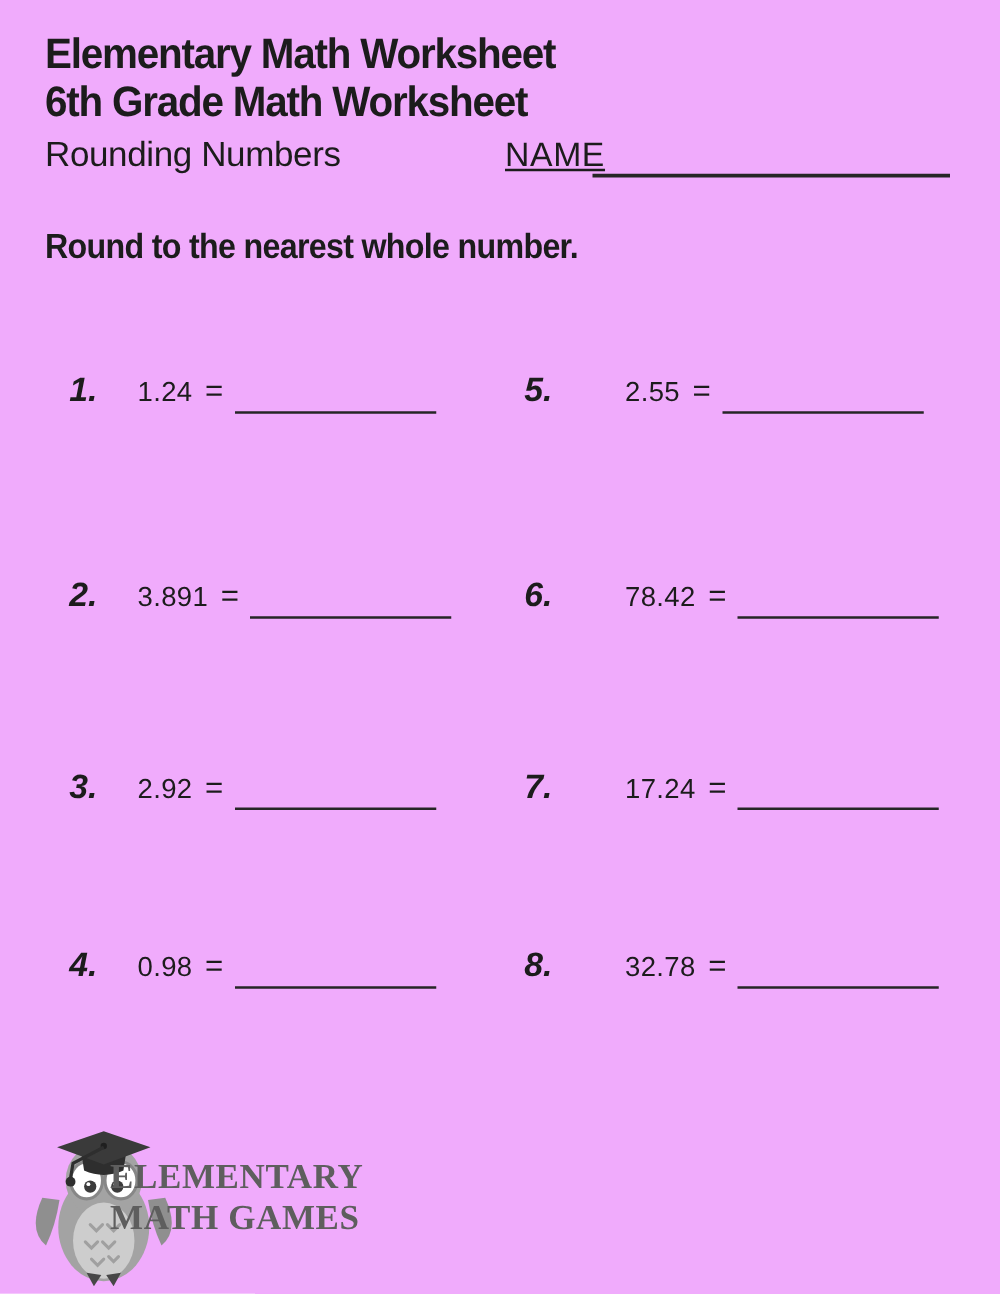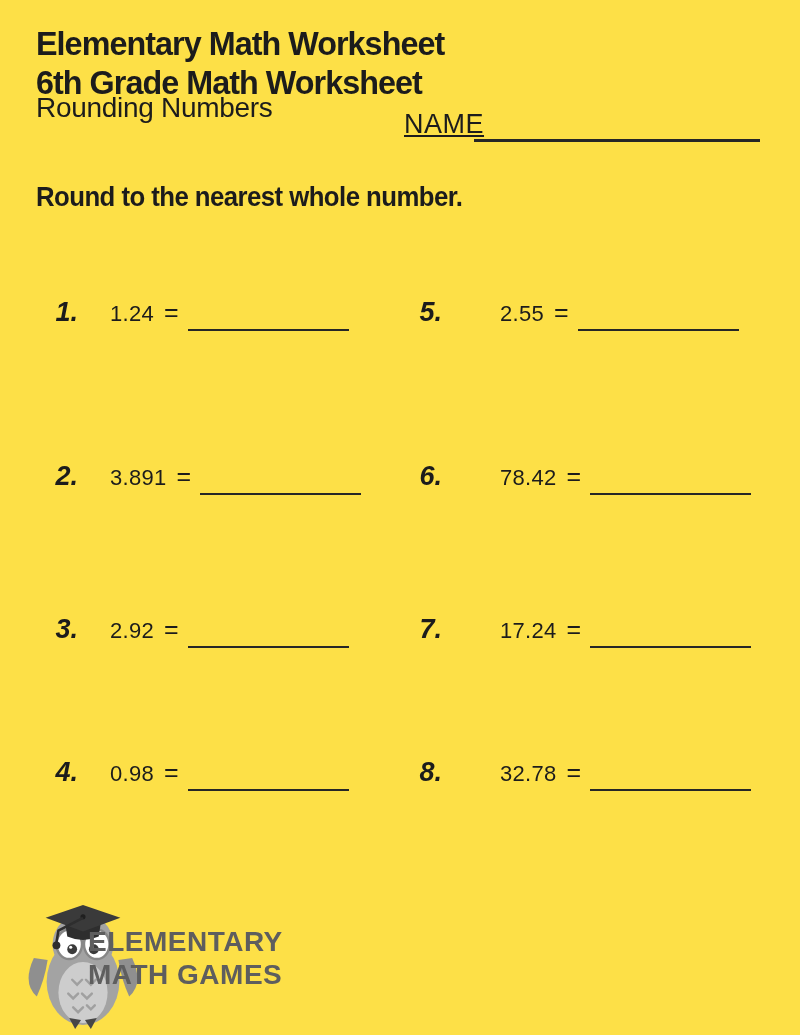--- a/index.html
+++ b/index.html
@@ -1,32 +1,32 @@
 <!DOCTYPE html>
 <html><head>
 <meta charset="utf-8">
 <style>
   html,body{margin:0;padding:0;}
   body{
     width:800px;height:1035px;position:relative;overflow:hidden;
     background:#ffffff;color:#1c1c1c;
     font-family:"Liberation Sans",sans-serif;
   }
-  .page{position:absolute;inset:0;background:#fde047;}
+  .page{position:absolute;inset:0;background:#f0abfc;}
 
   
   .title-line{
     position:absolute;left:36px;
     font-size:34px;font-weight:bold;letter-spacing:-1px;
     transform:scaleX(.95);transform-origin:left top;white-space:nowrap;
   }
   .title-1{top:24px;}
   .title-2{top:63px;}
   .topic{
-    position:absolute;left:36px;top:92px;
+    position:absolute;left:36px;top:108px;
     font-size:28px;font-weight:normal;letter-spacing:-.3px;white-space:nowrap;
   }
   .name-label{
     position:absolute;left:404px;top:109px;
     font-size:27px;letter-spacing:.5px;white-space:nowrap;text-decoration:underline;
   }
   .name-line{
     position:absolute;left:474px;top:139px;width:286px;height:2.5px;
     background:#262626;
   }
@@ -54,21 +54,21 @@
   .blank{
     display:inline-block;width:161px;height:2.5px;background:#262626;
     align-self:flex-end;margin-bottom:-3px;
   }
 
   
   .logo{position:absolute;left:24px;top:901px;width:118px;height:128px;}
   .logo-text{
     position:absolute;left:88px;top:925px;
     color:#5e5e5e;font-weight:bold;line-height:33px;font-size:28px;
-    letter-spacing:.5px;white-space:nowrap;
+    letter-spacing:.5px;white-space:nowrap;font-family:Liberation Serif, serif;
   }
   .logo-text .l2{font-size:28px;}
   .site-url{
     position:absolute;left:412px;top:949px;
     font-size:27px;letter-spacing:-.2px;color:#1a1a1a;white-space:nowrap;
   }
 </style>
 </head>
 <body>
 

